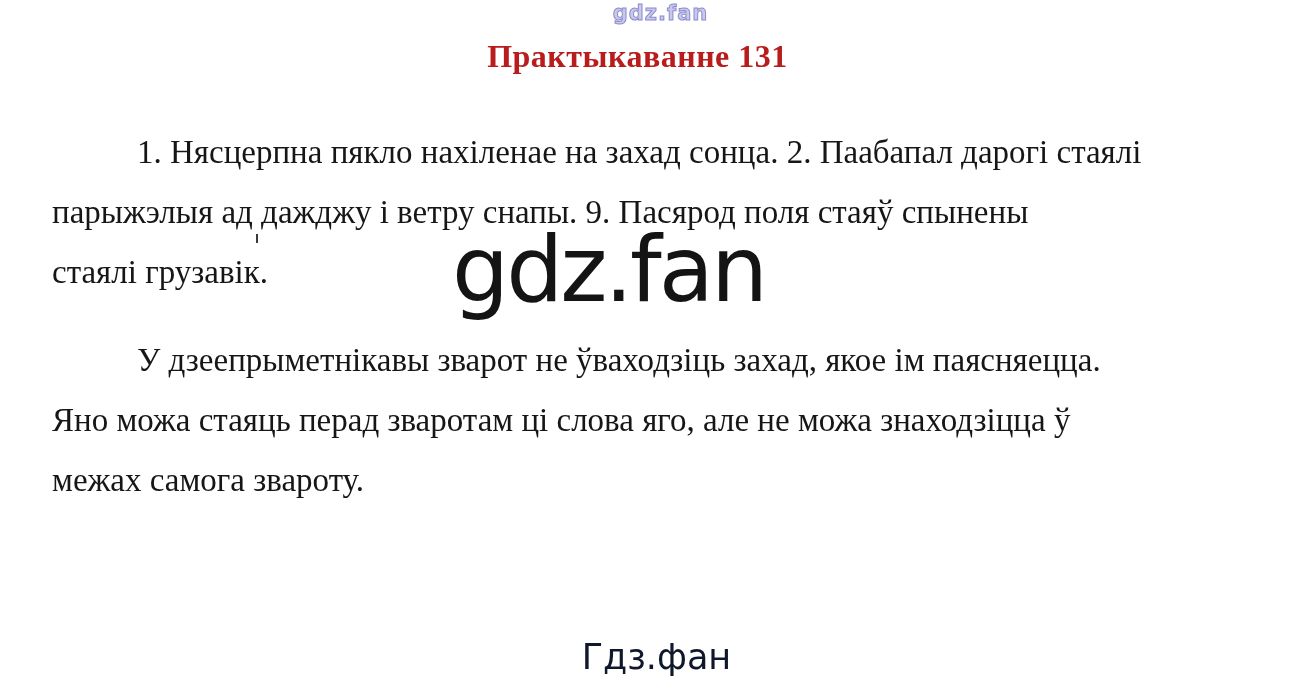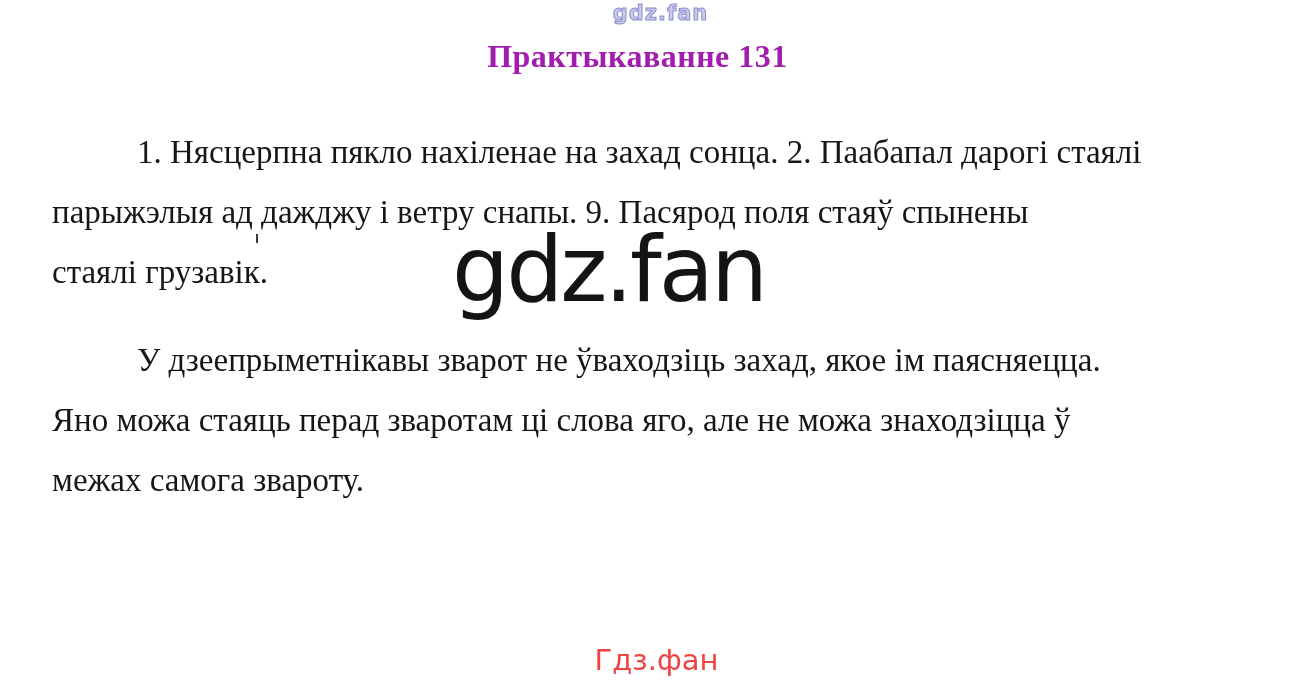--- a/index.html
+++ b/index.html
@@ -27,21 +27,21 @@
   }
 
   .title {
     position: absolute;
     top: 38px; left: 0; width: 100%;
     text-align: center;
     padding-right: 20px;
     font-size: 32px;
     font-weight: bold;
     letter-spacing: 0.5px;
-    color: #a21caf;
+    color: #b91c1c;
   }
 
   .para {
     position: absolute;
     left: 52px;
     width: 1245px;
     font-size: 33px;
     line-height: 60px;
     white-space: nowrap;
   }
@@ -65,22 +65,22 @@
     width: 2px; height: 9px;
     background: #3a3a3a;
   }
 
   .footer {
     position: absolute;
     bottom: 6px; left: 0; width: 100%;
     text-align: center;
     padding-left: 18px;
     font-family: "DejaVu Sans", sans-serif;
-    font-size: 29px;
-    color: #ef4444;
+    font-size: 35px;
+    color: #0f172a;
   }
 </style>
 </head>
 <body>
 
 <div class="page">
 
   <div class="top-watermark">gdz.fan</div>
 
   <h1 class="title">Практыкаванне 131</h1>

